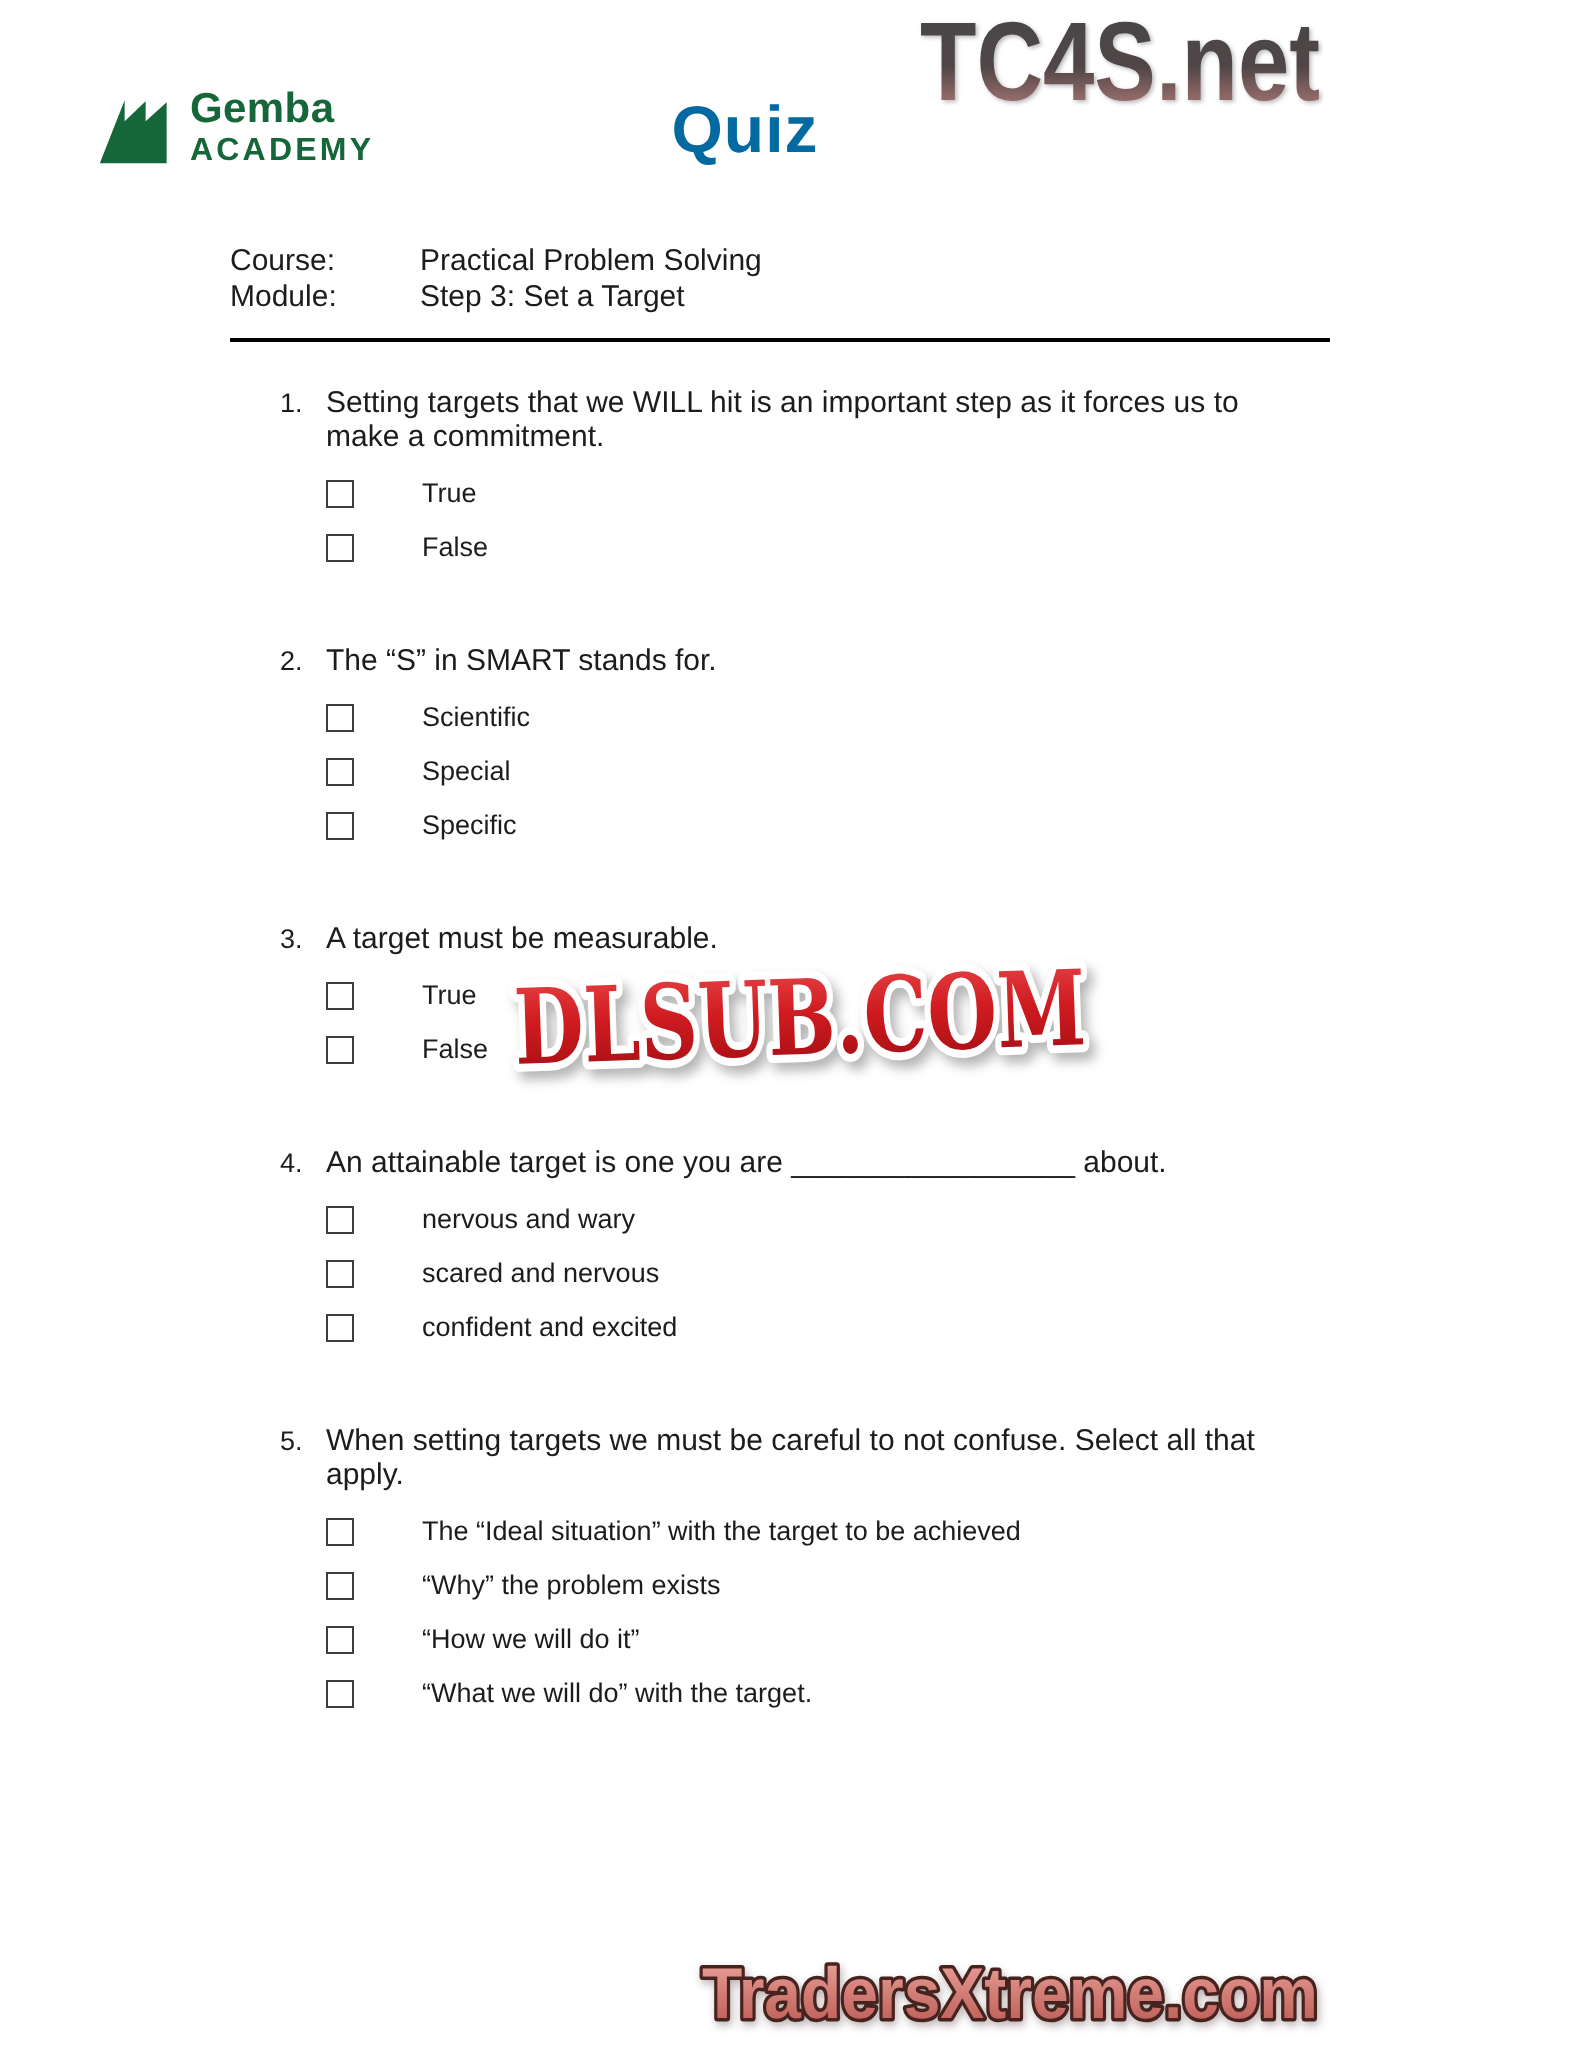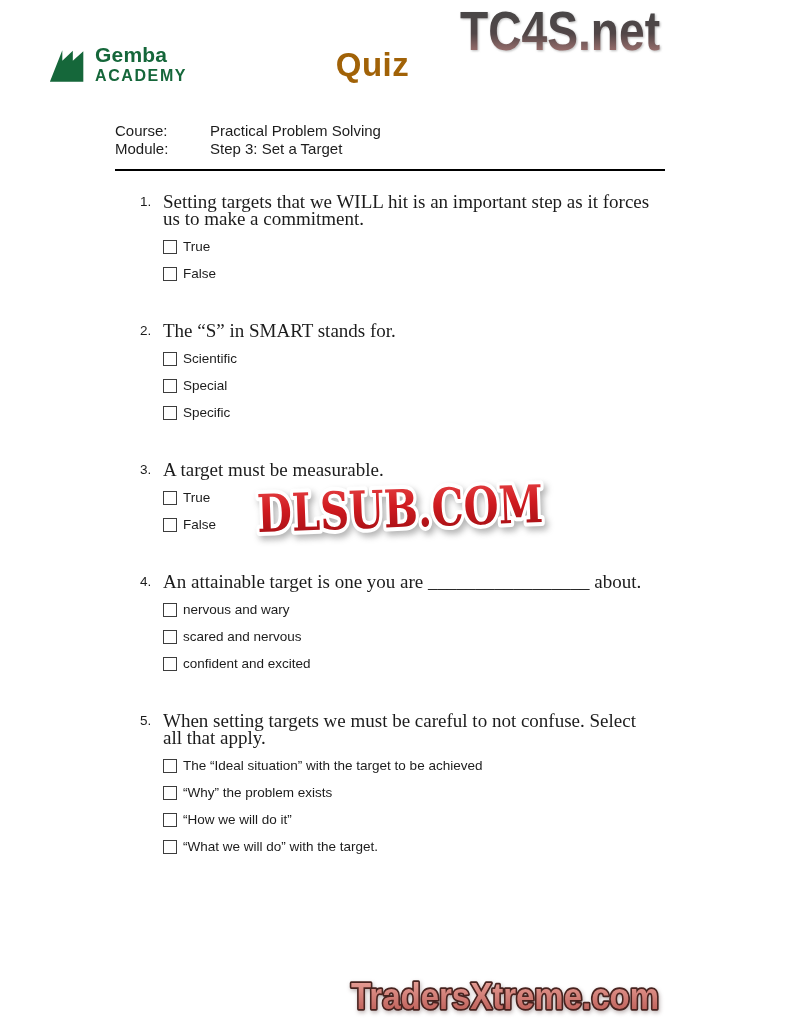--- a/index.html
+++ b/index.html
@@ -40,21 +40,21 @@
   }
   .page-title {
     position: absolute;
     top: 46px;
     left: 0;
     width: 745px;
     text-align: center;
     font-size: 33px;
     font-weight: bold;
     letter-spacing: 0.5px;
-    color: #a16207;
+    color: #0369a1;
   }
 
   
   .wm-tc4s {
     position: absolute;
     top: 0;
     right: 0;
     filter: drop-shadow(1px 1px 1px rgba(130,130,130,0.55));
   }
   .wm-dlsub {
@@ -95,31 +95,31 @@
   }
   .question { display: flex; margin-bottom: 28px; }
   .q-num {
     width: 23px;
     flex-shrink: 0;
     font-size: 13.5px;
     line-height: 17px;
   }
   .q-body { flex: 1; min-width: 0; }
   .q-text {
-    font-size: 19px;
+    font-size: 15px;
     line-height: 17px;
     margin: 0 0 13px 0;
     max-width: 496px;
-    font-family: Liberation Serif, serif;
   }
   .option {
     display: flex;
     align-items: flex-start;
     height: 14px;
     margin-bottom: 13px;
+    gap: 28px;
   }
   .checkbox {
     width: 14px;
     height: 14px;
     border: 1px solid #3d3d3d;
     background: #fff;
     margin-right: 6px;
     flex-shrink: 0;
     cursor: pointer;
   }

